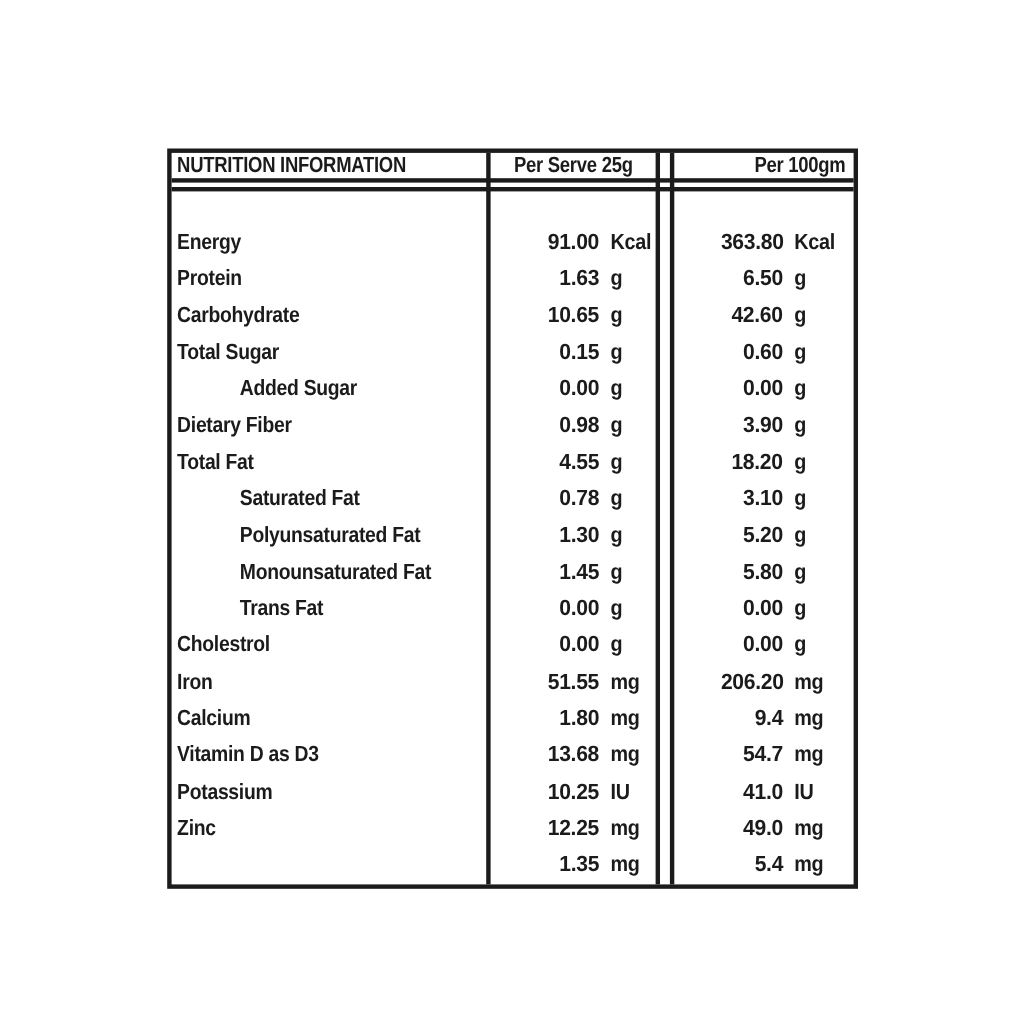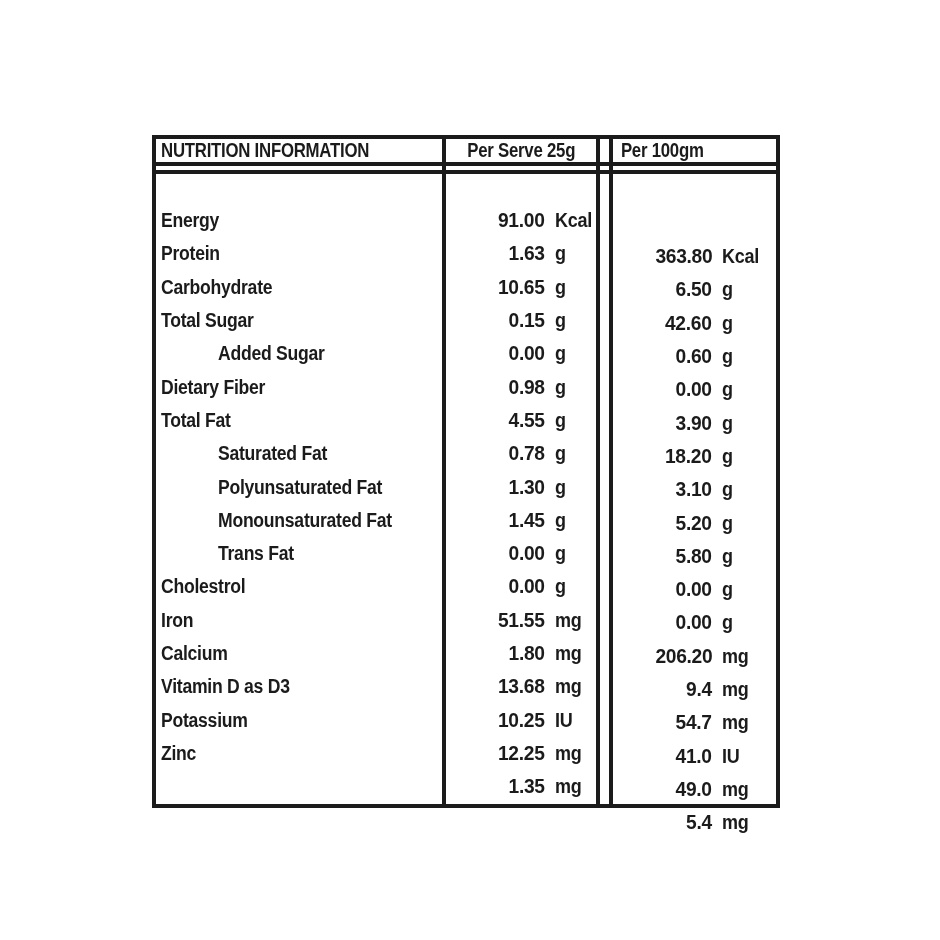--- a/index.html
+++ b/index.html
@@ -31,26 +31,26 @@
   .h1a { top: 23px; }
   .h1b { top: 31px; }
 
   .hcell {
     position: absolute; top: 0; height: 23px;
     display: flex; align-items: center;
     white-space: nowrap;
   }
   .hc1 { left: 5px;  width: 278px; justify-content: flex-start; }
   .hc2 { left: 290px; width: 150px; justify-content: center; }
-  .hc3 { left: 457px; width: 163px; justify-content: flex-start; }
+  .hc3 { left: 457px; width: 163px; justify-content: flex-end; }
 
   .bodycol { position: absolute; top: 65px; }
   .col-labels { left: 0;     width: 286px; }
   .col-serve  { left: 290px; width: 156px; }
-  .col-per100 { left: 457px; width: 166px; margin-top: 36px; }
+  .col-per100 { left: 457px; width: 166px; }
 
   .row {
     height: 33.3px;
     display: flex; align-items: center;
     white-space: nowrap;
   }
   .lrow { padding-left: 5px; }
   .lrow.indent { padding-left: 62px; }
 
   .num  { display: inline-block; width: 99px; text-align: right; }

